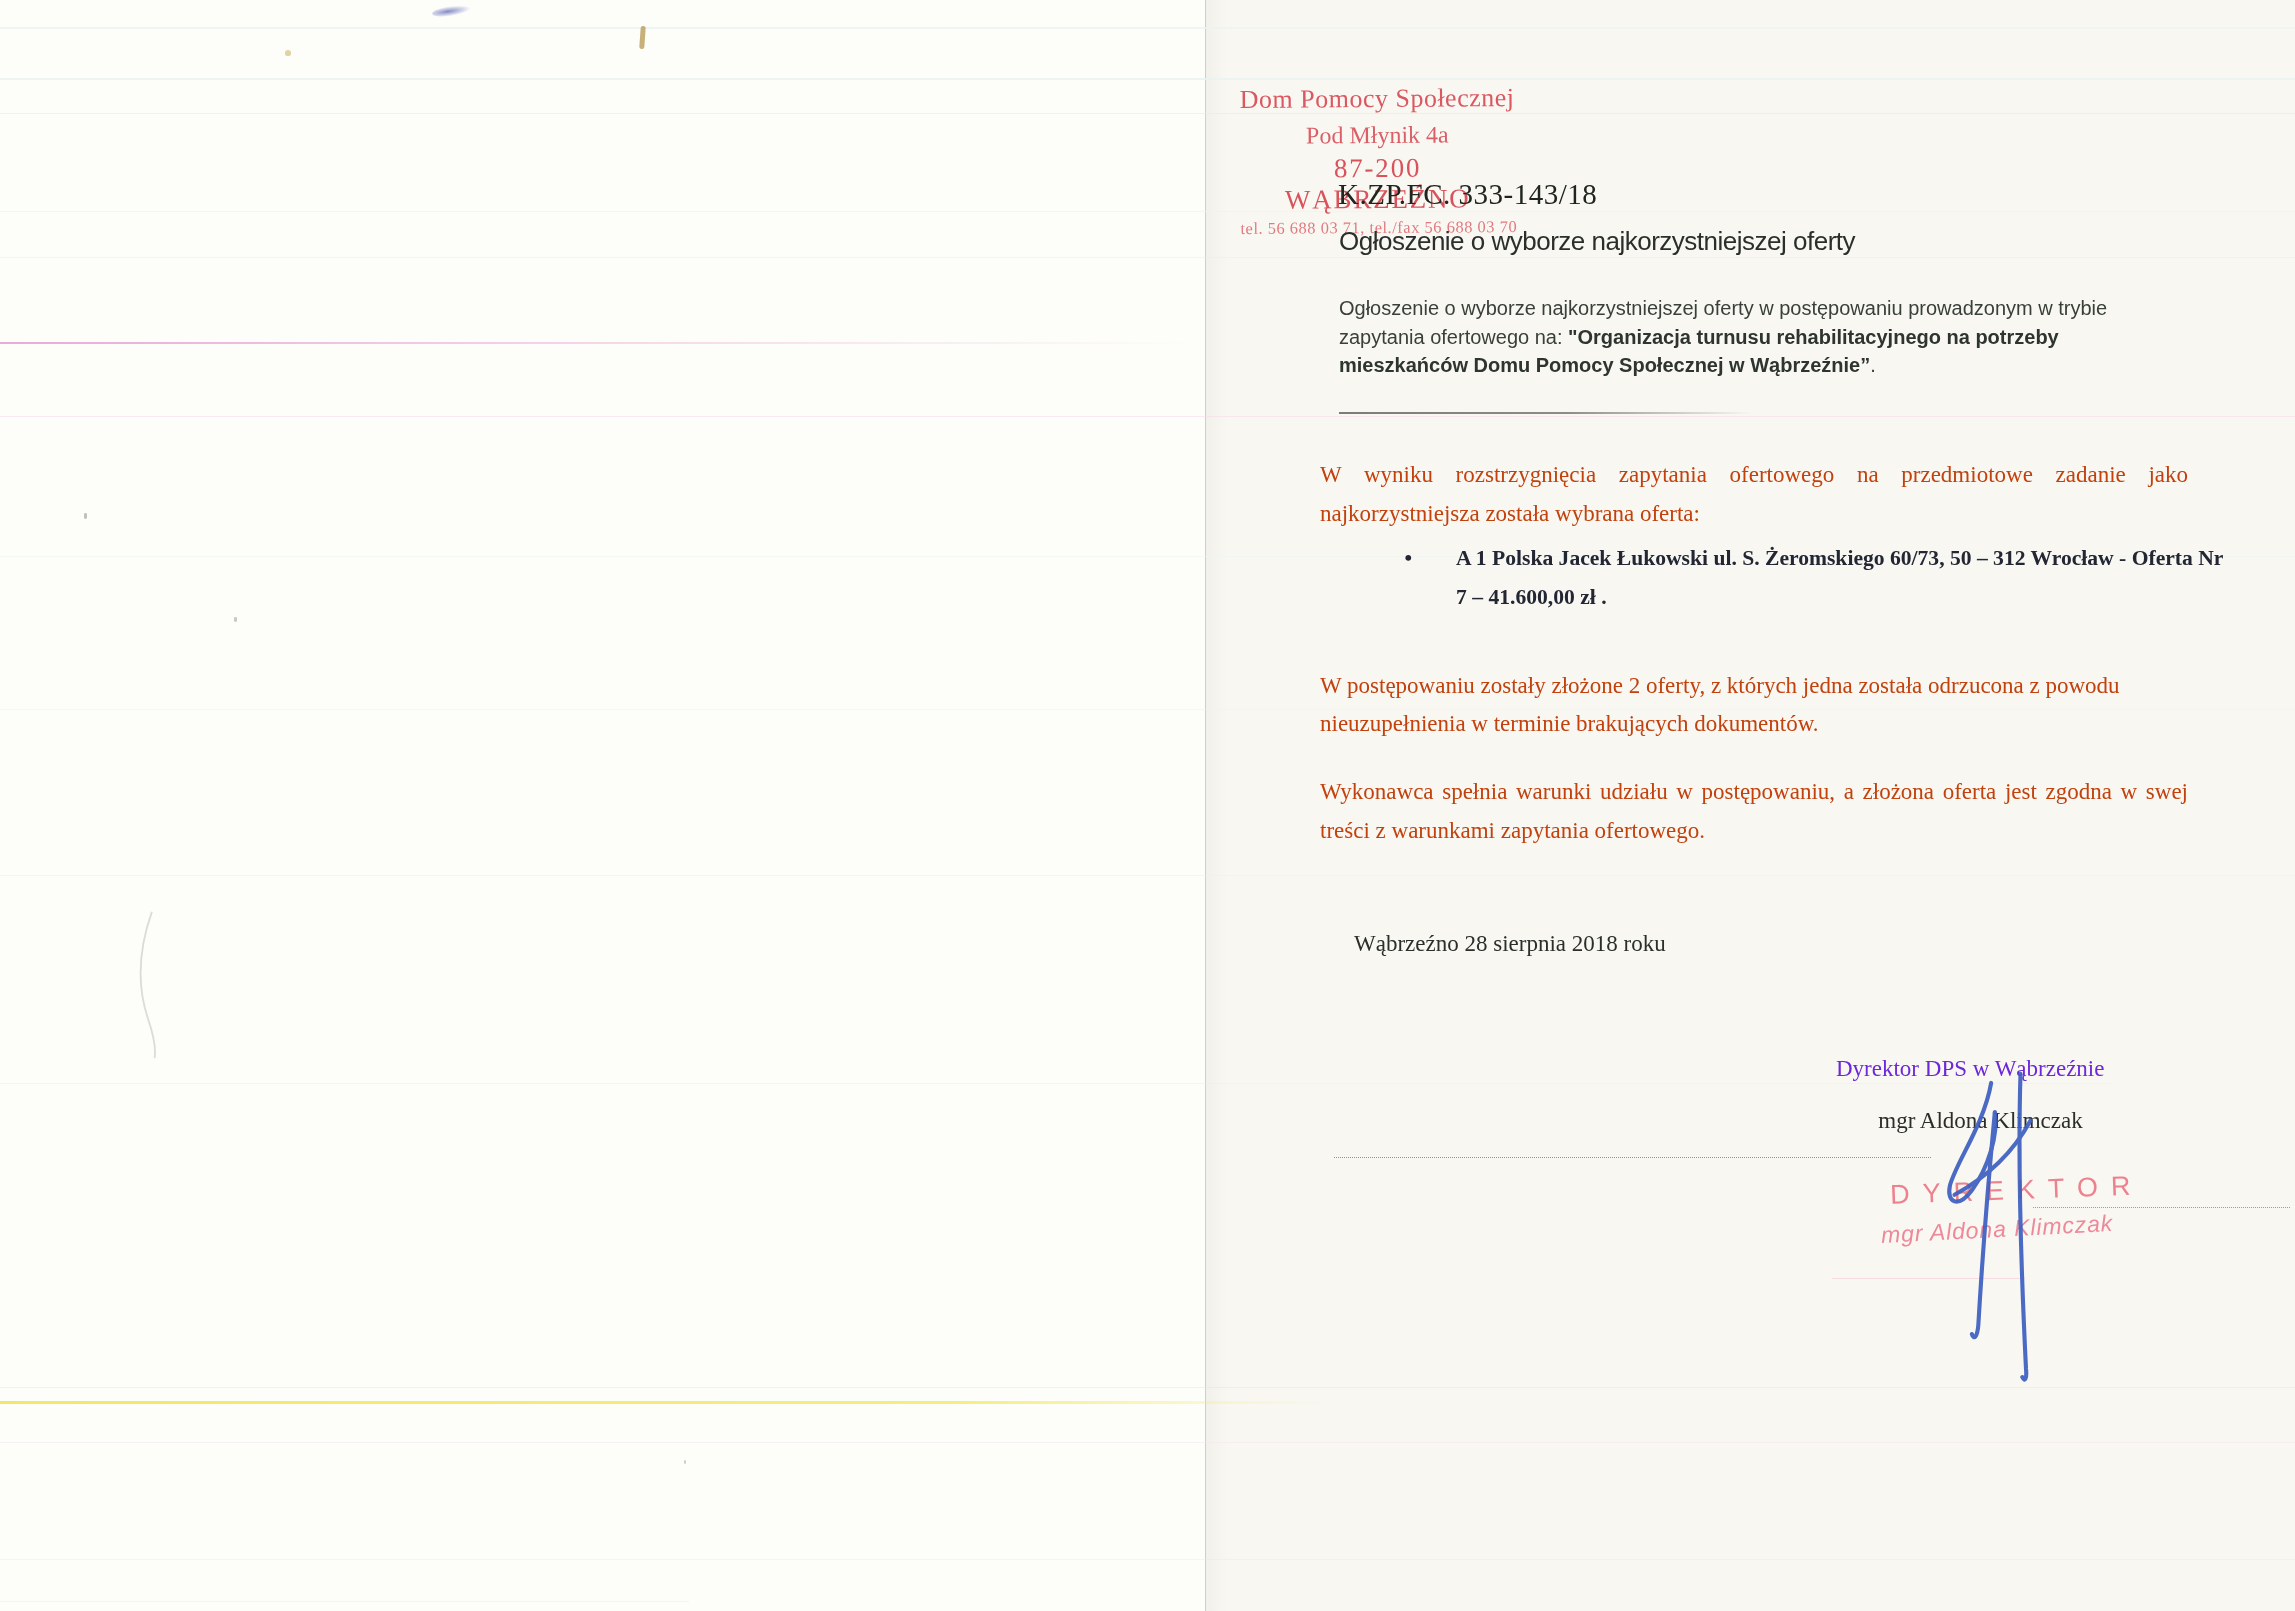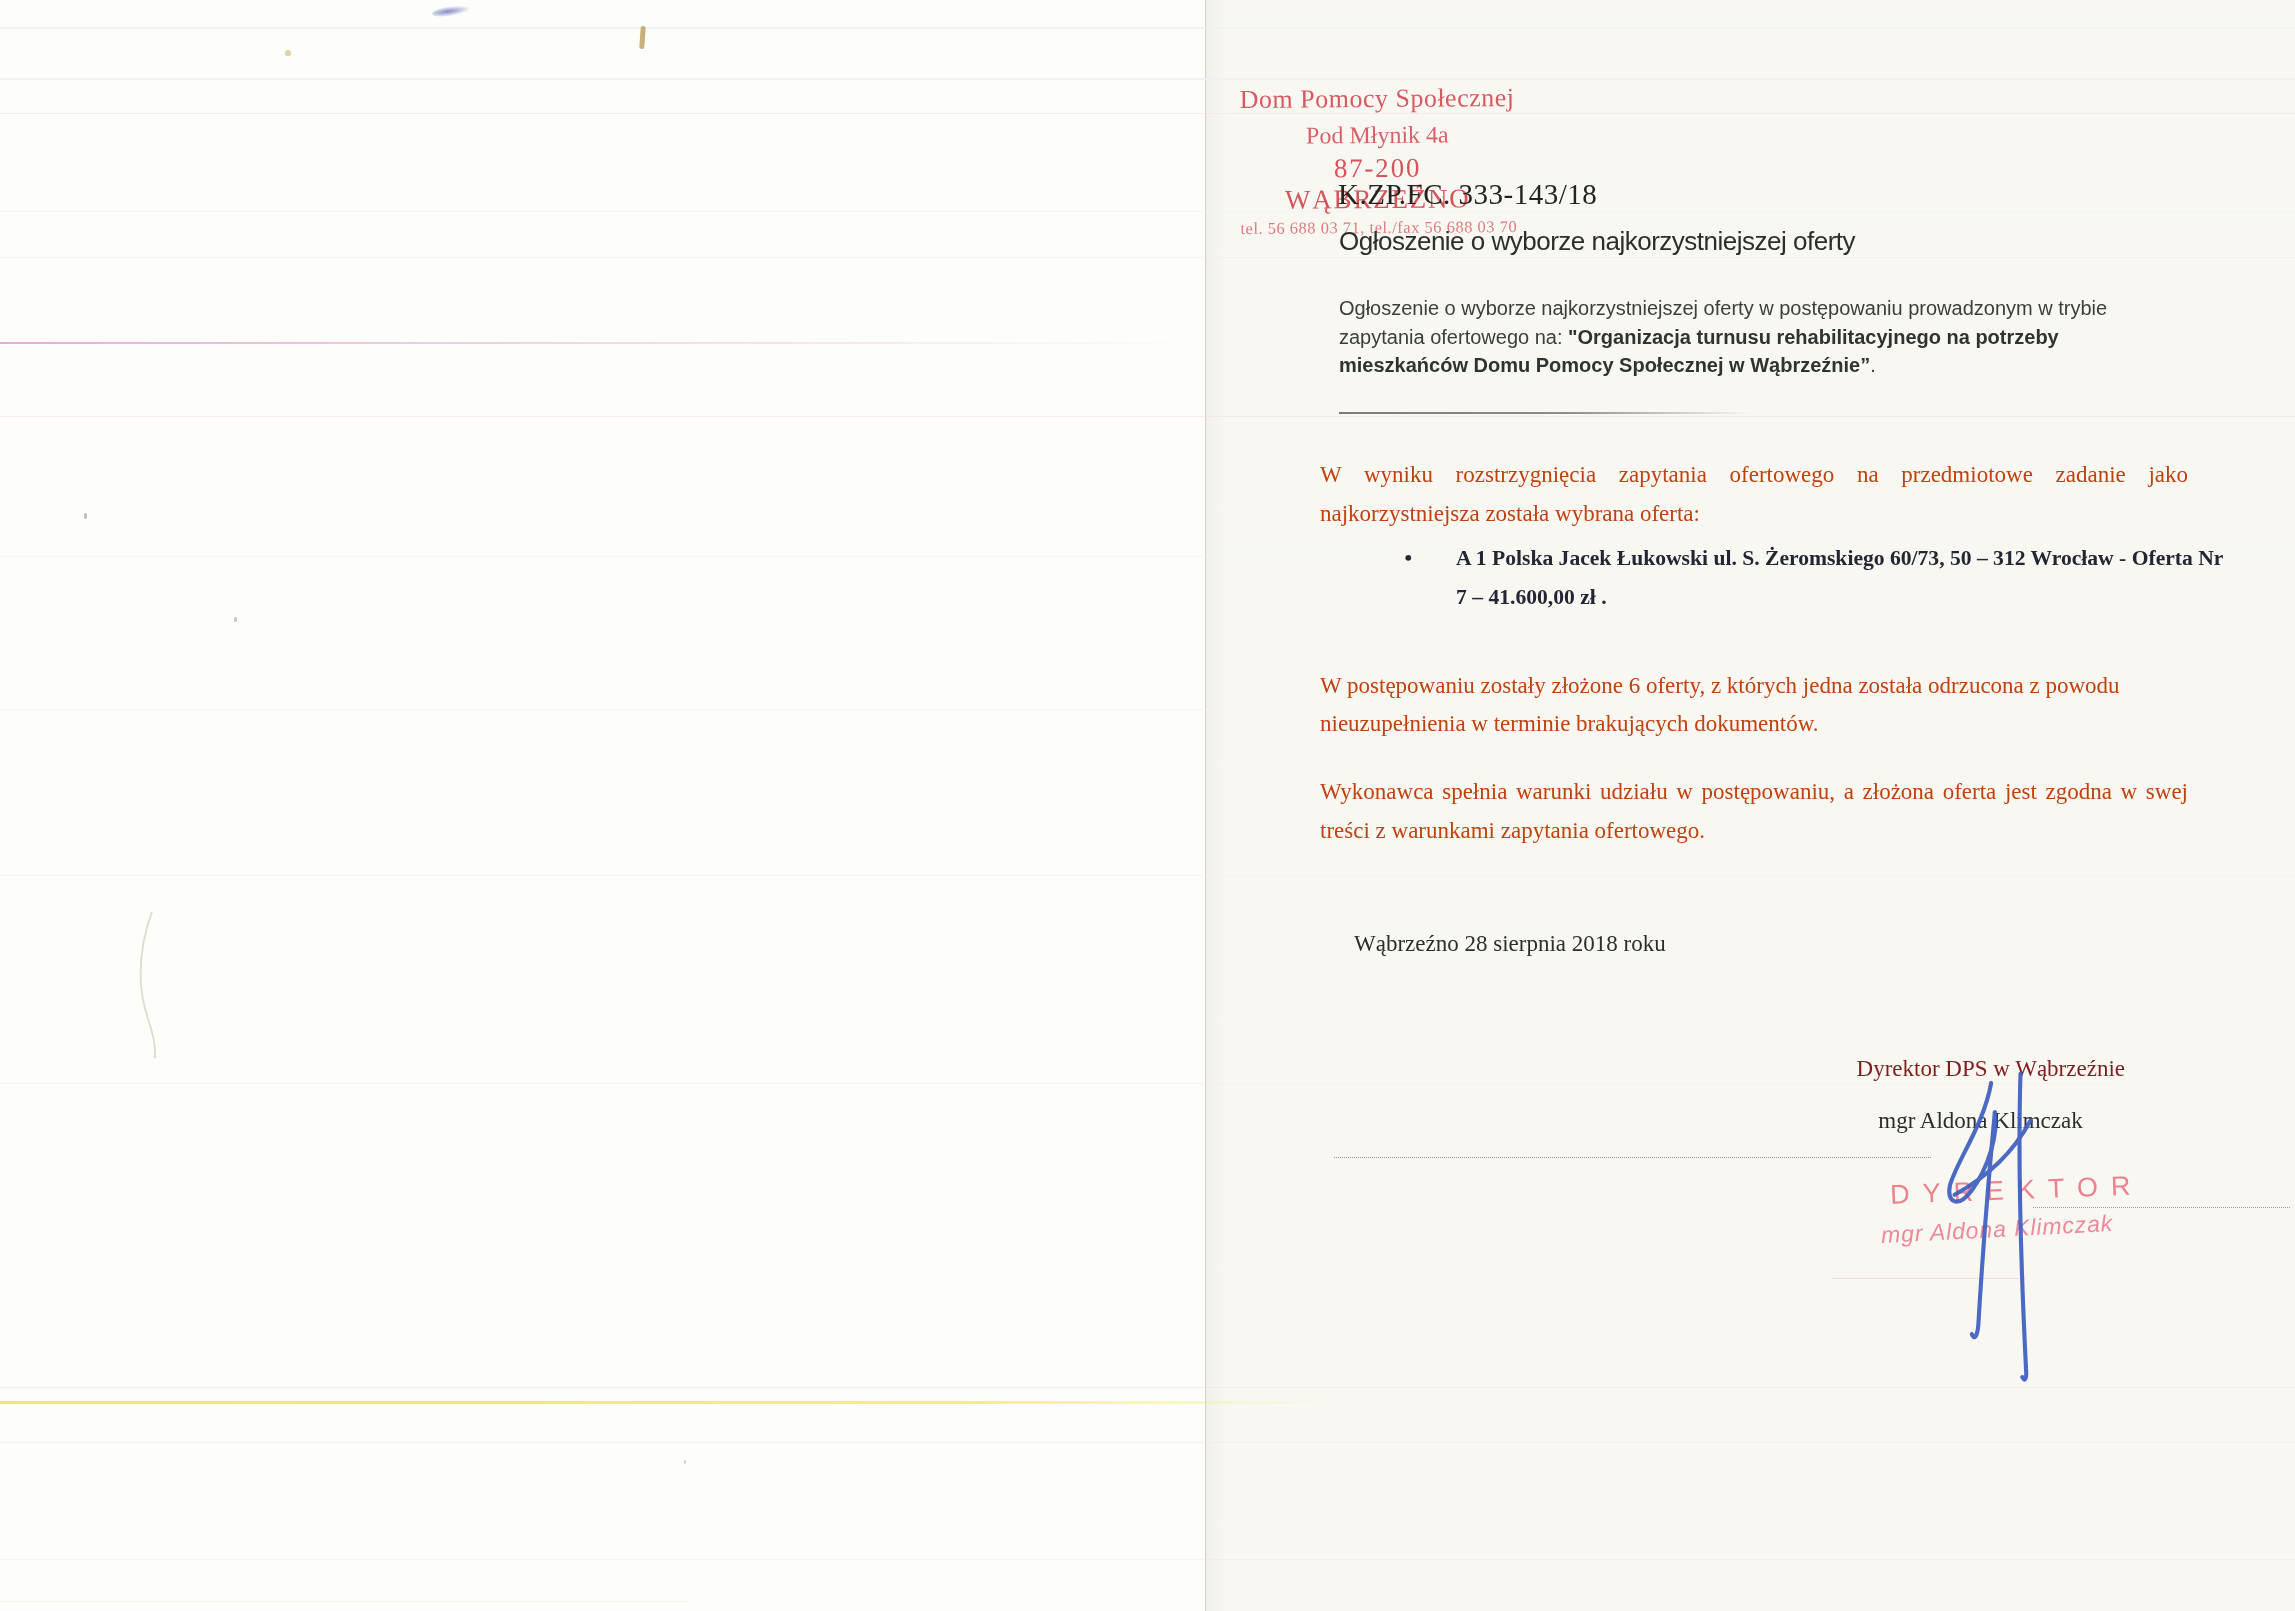--- a/index.html
+++ b/index.html
@@ -39,21 +39,21 @@
   .body-block{position:absolute; left:1320px; width:868px; font-size:23px; color:#c2410c;}
   .jline{text-align:justify; text-align-last:justify;}
   .para1{top:455px; line-height:39px;}
   .bullet-block{top:539px; left:1400px; width:808px; font-weight:bold; color:#232733; font-size:21.6px; line-height:39px;}
   .bullet-marker{position:absolute; left:4.6px; top:0;}
   .bullet-lines{margin-left:56px;}
   .para2{top:667px; line-height:38px;}
   .para3{top:772px; line-height:39px;}
   .date-line{position:absolute; left:1334px; top:931px; font-size:23px; color:#2b2e2a;margin-left:20px;}
 
-  .sig-title{position:absolute; left:1836px; top:1056px; width:289px; text-align:right; font-size:23px; color:#7f1d1d;}
+  .sig-title{position:absolute; left:1836px; top:1056px; width:289px; text-align:left; font-size:23px; color:#6d28d9;}
   .sig-name{position:absolute; left:1836px; top:1108px; width:289px; text-align:center; font-size:23px; color:#2b2e2a;}
 
   .dotline-a{position:absolute; left:1334px; top:1157px; width:597px; height:0; border-top:1.4px dotted rgba(45,45,45,.5);}
   .dotline-b{position:absolute; left:2033px; top:1207px; width:257px; height:0; border-top:1.4px dotted rgba(45,45,45,.45);}
 
   .stamp-role{position:absolute; left:1890px; top:1175px; font-family:"Liberation Sans",sans-serif;
     font-size:27px; letter-spacing:13px; color:#ec7381; opacity:.88; transform:rotate(-2.2deg); white-space:nowrap;}
   .stamp-name{position:absolute; left:1881px; top:1216px; font-family:"Liberation Sans",sans-serif;
     font-style:italic; font-size:23px; letter-spacing:0.9px; color:#ee7d90; opacity:.9; transform:rotate(-3deg); white-space:nowrap;}
 
@@ -123,21 +123,21 @@
 
   <div class="body-block bullet-block">
     <div class="bullet-marker">•</div>
     <div class="bullet-lines">
       <div style="white-space:nowrap;">A 1 Polska Jacek Łukowski ul. S. Żeromskiego 60/73, 50 – 312 Wrocław - Oferta Nr</div>
       <div>7 – 41.600,00 zł .</div>
     </div>
   </div>
 
   <div class="body-block para2">
-    <div>W postępowaniu zostały złożone 6 oferty, z których jedna została odrzucona z powodu</div>
+    <div>W postępowaniu zostały złożone 2 oferty, z których jedna została odrzucona z powodu</div>
     <div>nieuzupełnienia w terminie brakujących dokumentów.</div>
   </div>
 
   <div class="body-block para3">
     <div class="jline">Wykonawca spełnia warunki udziału w postępowaniu, a złożona oferta jest zgodna w swej</div>
     <div>treści z warunkami zapytania ofertowego.</div>
   </div>
 
   <div class="date-line">Wąbrzeźno 28 sierpnia 2018 roku</div>
 

